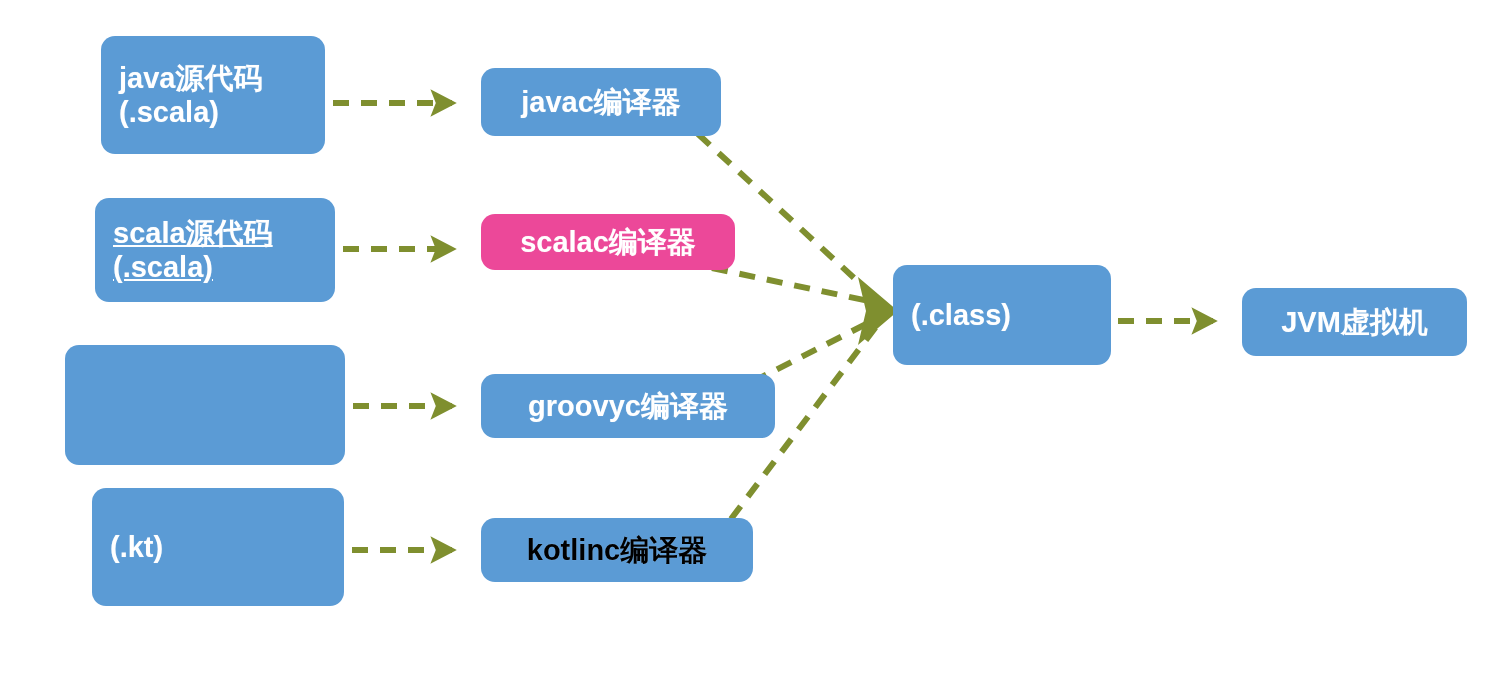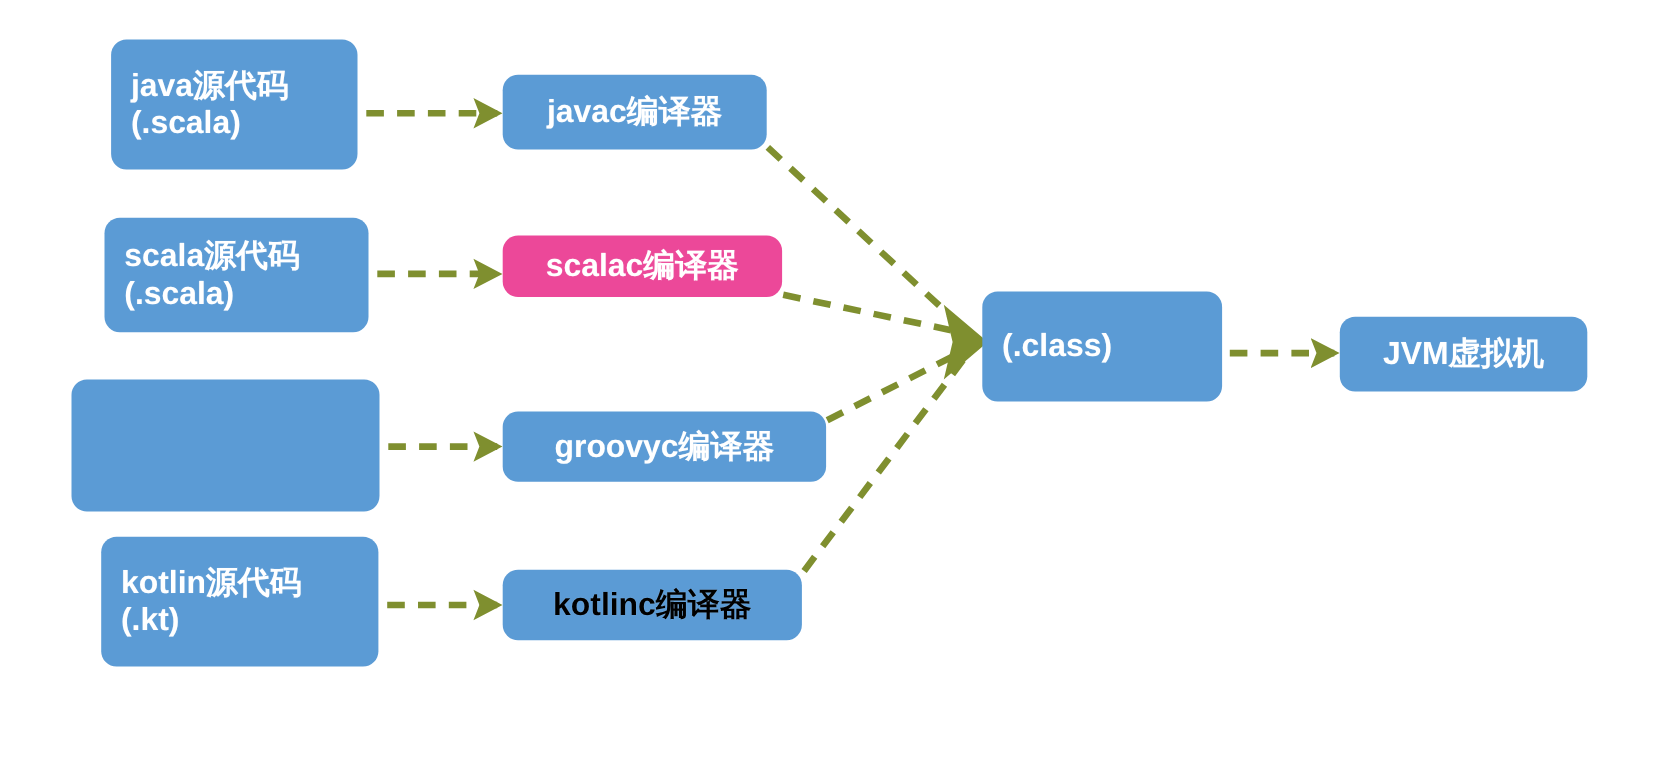--- a/index.html
+++ b/index.html
@@ -41,20 +41,21 @@
     z-index: 2;
     text-shadow: 0 0 1px rgba(255,255,255,0.35);
   }
   .node .line {
     white-space: nowrap;
     display: block;
   }
   .node.center-text {
     align-items: center;
     text-align: right;
+    margin-left: 24px;
   }
   .node.single {
     justify-content: center;
   }
 </style>
 </head>
 <body>
 
 <div id="canvas">
   <svg id="edges" viewBox="0 0 1512 692">
@@ -72,28 +73,27 @@
       <line x1="752" y1="382" x2="878" y2="318" stroke="#7f8f2f" stroke-width="6" stroke-dasharray="16 12" stroke-linecap="butt"></line>
       <line x1="731" y1="519" x2="878" y2="324" stroke="#7f8f2f" stroke-width="6" stroke-dasharray="16 12" stroke-linecap="butt"></line>
       <line x1="1118" y1="321" x2="1213" y2="321" stroke="#7f8f2f" stroke-width="6" stroke-dasharray="16 12" stroke-linecap="butt" marker-end="url(#arrowhead)"></line>
       <path d="M898,311 L858,277 L866,311 L858,345 Z" fill="#7f8f2f"></path>
     </svg>
   <div id="node-layer">
       <div class="node" style="left: 101px; top: 36px; width: 224px; height: 118px; font-size: 29px; background: rgb(91, 155, 213); color: rgb(255, 255, 255);">
         <span class="line">java源代码</span>
         <span class="line">(.scala)</span>
       </div>
-      <div class="node" style="left: 95px; top: 198px; width: 240px; height: 104px; font-size: 29px; background: rgb(91, 155, 213); color: rgb(255, 255, 255);">
+      <div class="node" style="left: 95px; top: 198px; width: 240px; height: 104px; font-size: 29px; background: rgb(91, 155, 213); color: rgb(255, 255, 255); text-decoration: underline;">
         <span class="line">scala源代码</span>
         <span class="line">(.scala)</span>
       </div>
       <div class="node" style="left: 65px; top: 345px; width: 280px; height: 120px; font-size: 29px; background: rgb(91, 155, 213); color: rgb(255, 255, 255);">
       </div>
       <div class="node" style="left: 92px; top: 488px; width: 252px; height: 118px; font-size: 29px; background: rgb(91, 155, 213); color: rgb(255, 255, 255);">
-        <span class="line">kotlin源代码</span>
         <span class="line">(.kt)</span>
       </div>
       <div class="node center-text single" style="left: 457px; top: 68px; width: 240px; height: 68px; font-size: 29px; background: rgb(91, 155, 213); color: rgb(255, 255, 255); align-items: center; padding: 4px 10px;">
         <span class="line">javac编译器</span>
       </div>
       <div class="node center-text single" style="left: 457px; top: 214px; width: 254px; height: 56px; font-size: 29px; background: #ec4899; color: rgb(255, 255, 255); align-items: center; padding: 4px 10px;">
         <span class="line">scalac编译器</span>
       </div>
       <div class="node center-text single" style="left: 457px; top: 374px; width: 294px; height: 64px; font-size: 29px; background: rgb(91, 155, 213); color: rgb(255, 255, 255); align-items: center; padding: 4px 10px;">
         <span class="line">groovyc编译器</span>

